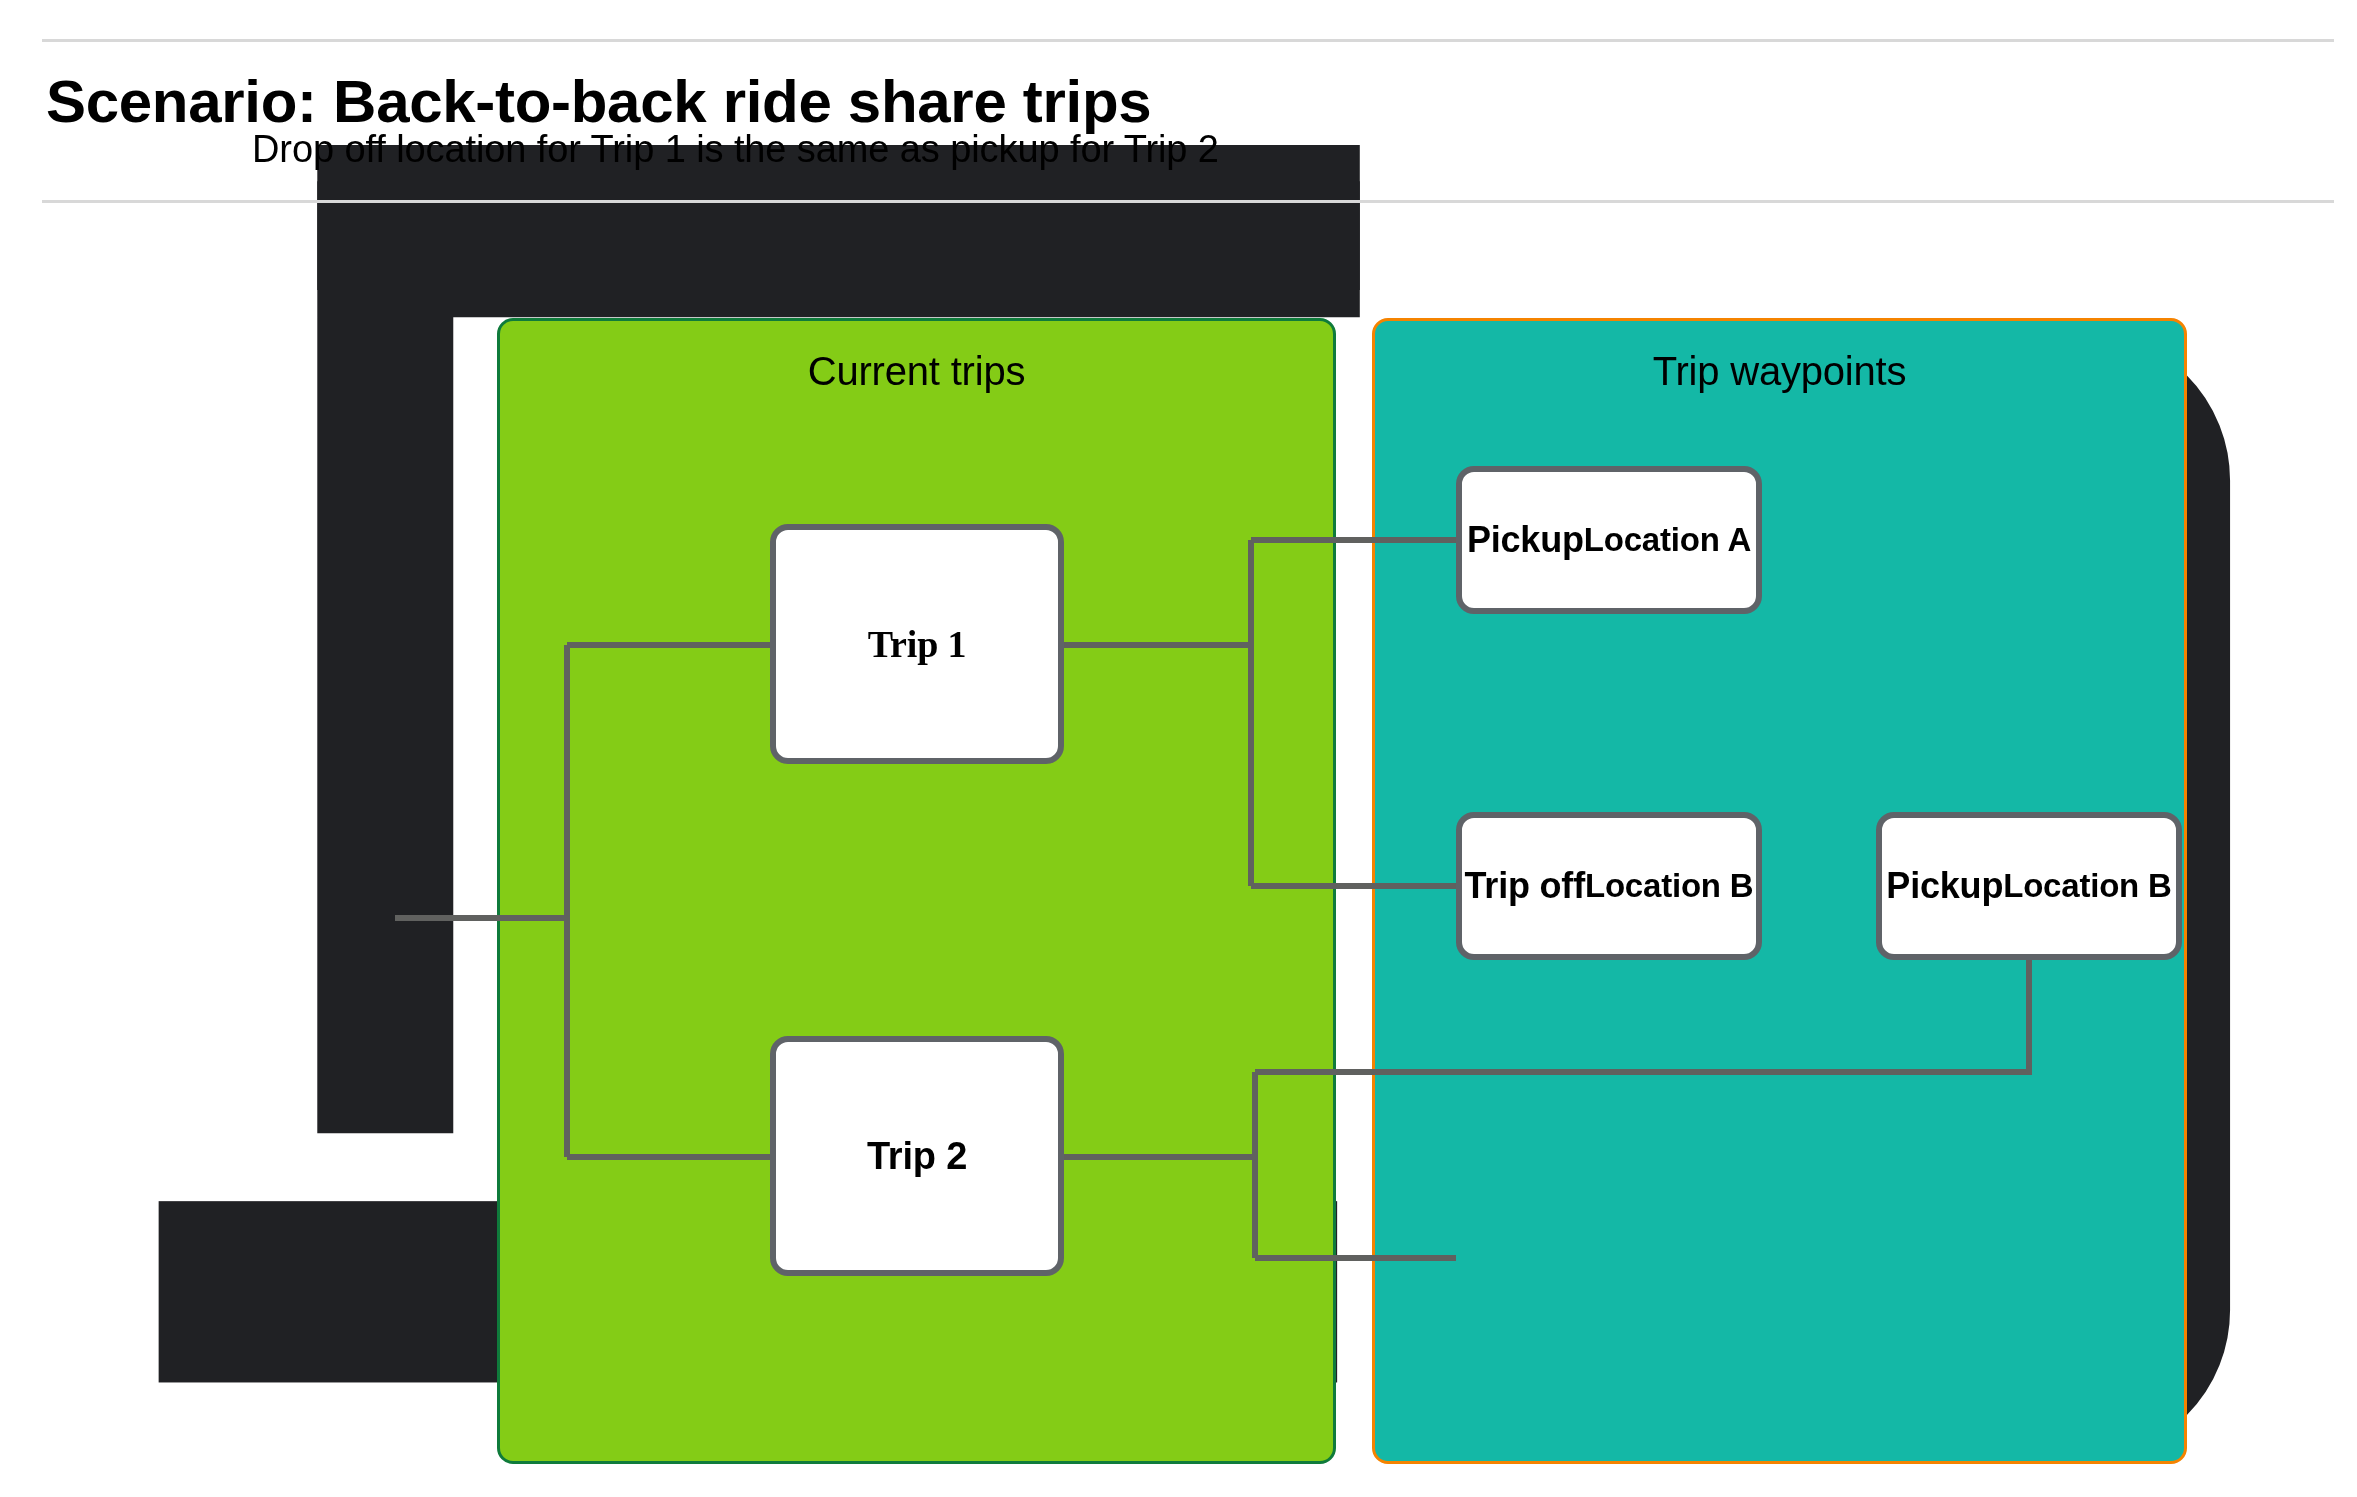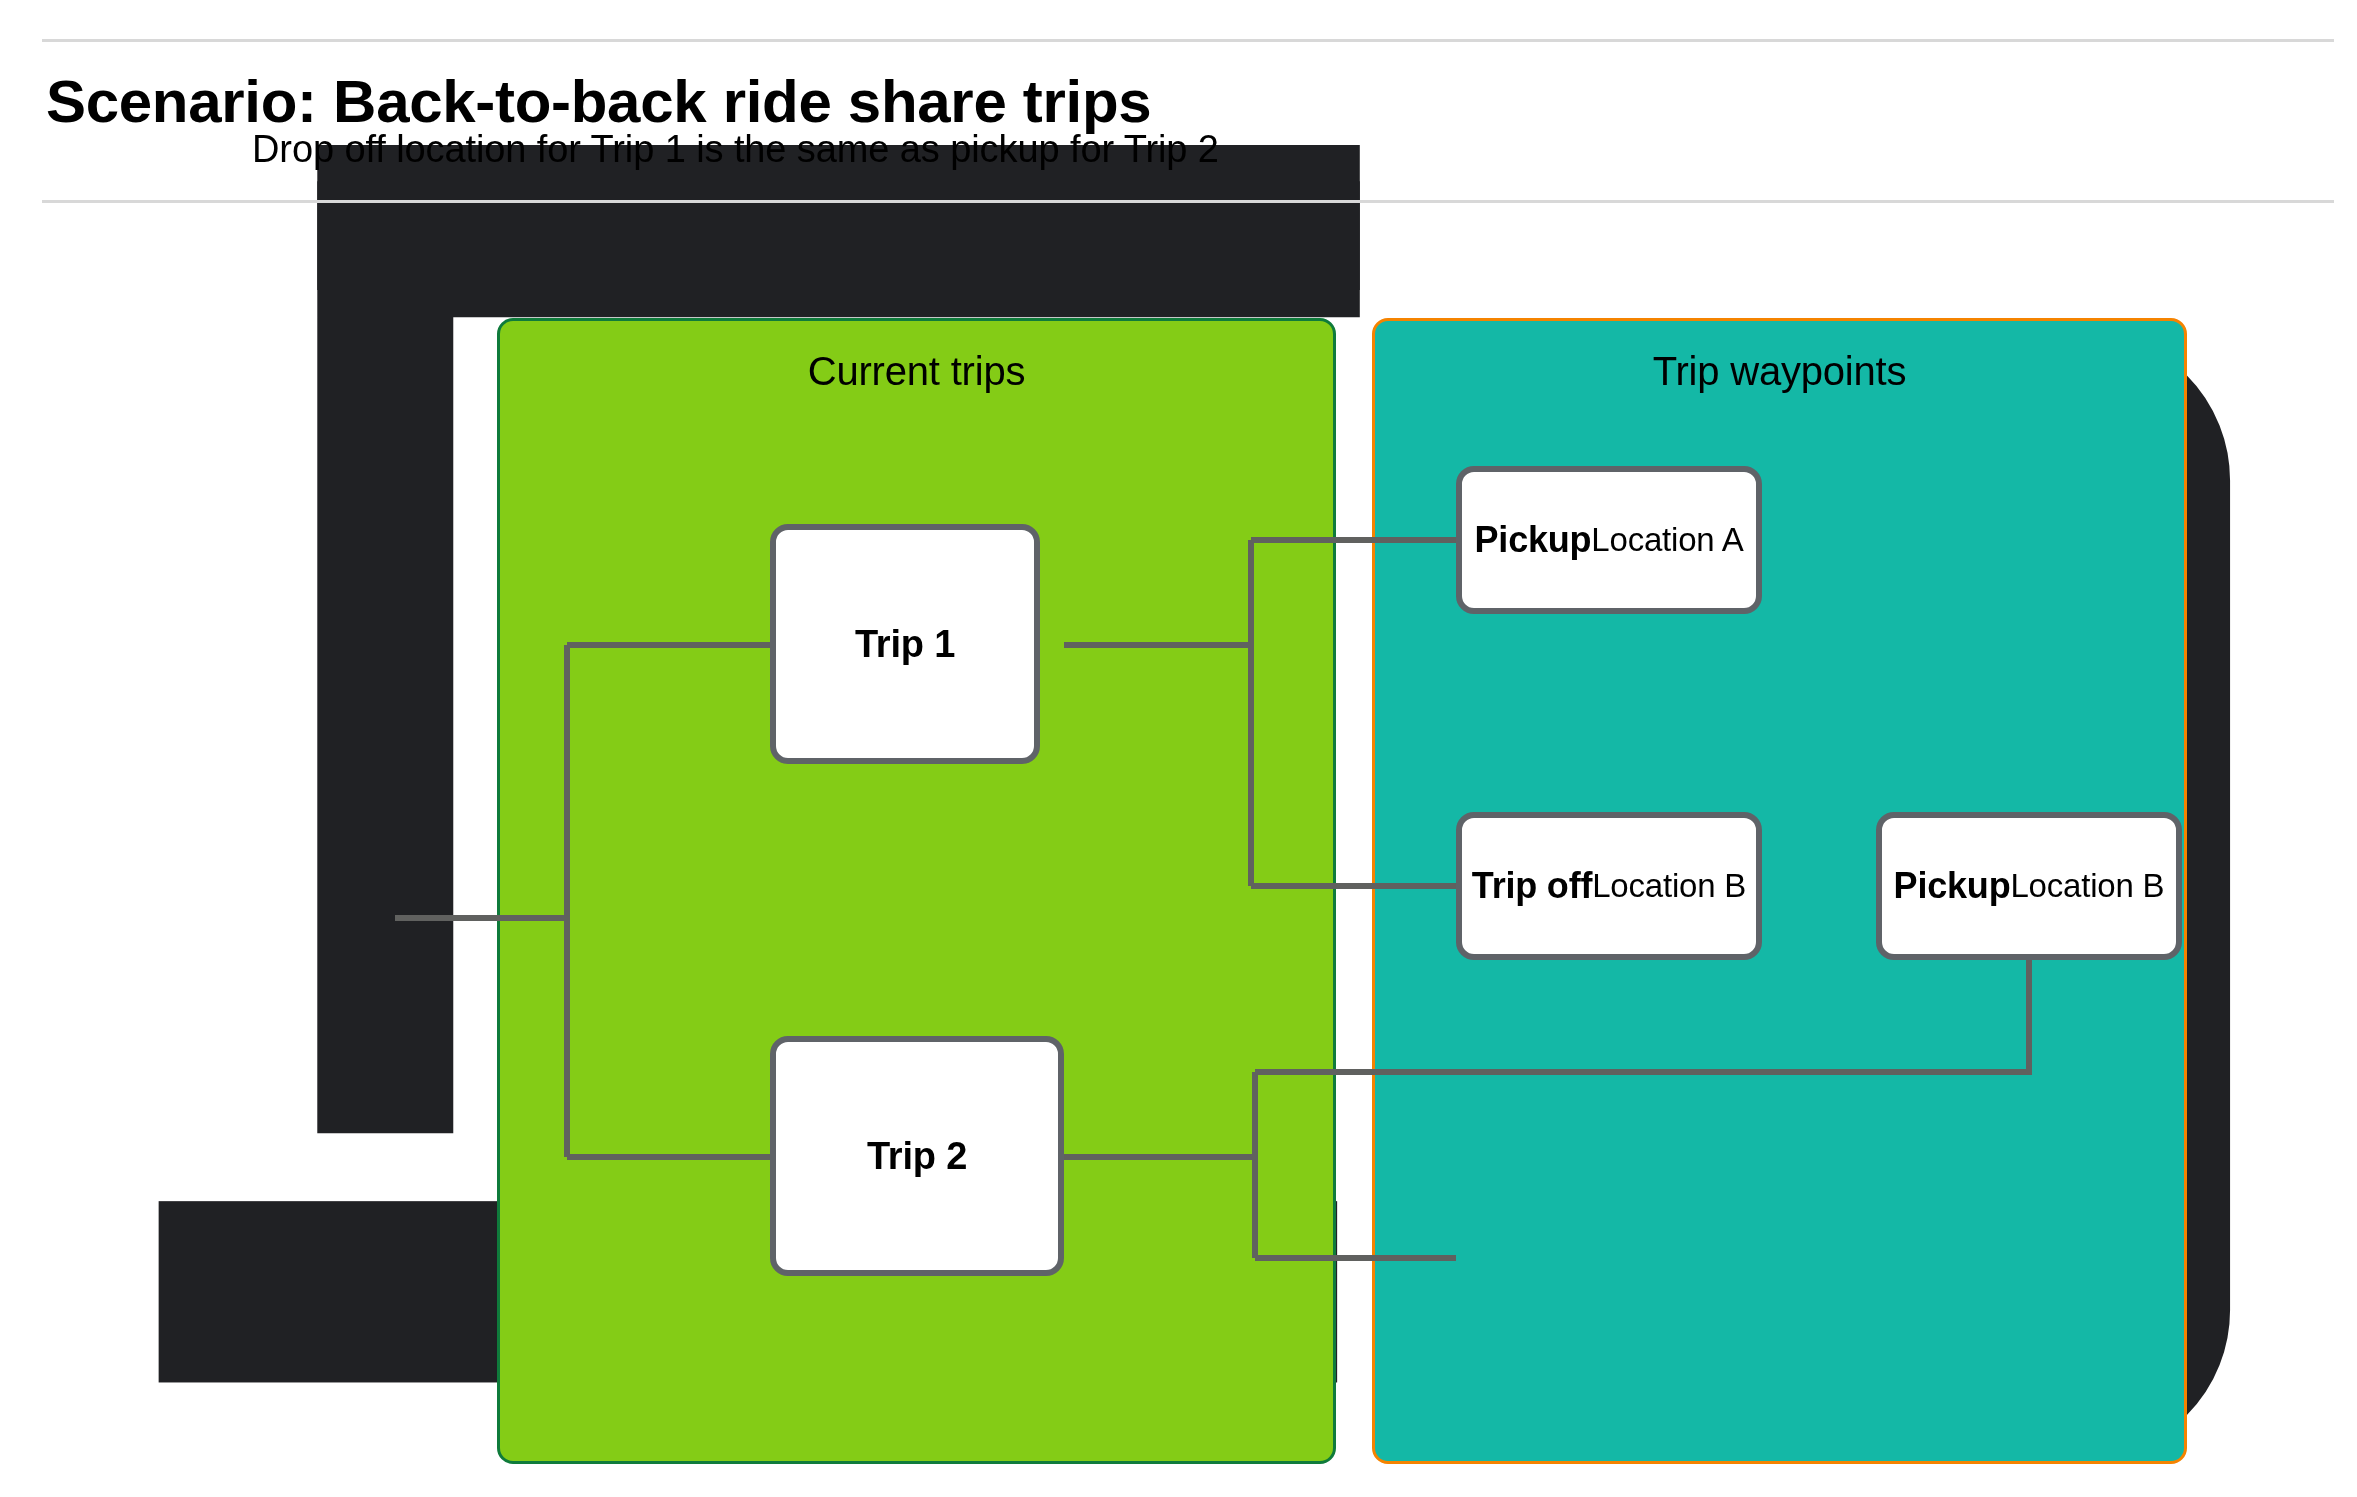--- a/index.html
+++ b/index.html
@@ -118,30 +118,30 @@
   }
   .node-title {
     font-size: 36px;
     font-weight: bold;
     color: #000000;
     line-height: 1.18;
     letter-spacing: -0.2px;
   }
   .node-sub {
     font-size: 33px;
-    font-weight: normal;
+    font-weight: bold;
     color: #000000;
     line-height: 1.18;
     letter-spacing: -0.2px;
   }
   .trip-node .node-title {
     font-size: 38px;
   }
 
-  #node-trip-1 { left: 770px; top: 524px; width: 270px; height: 240px; }
+  #node-trip-1 { left: 770px; top: 524px; width: 294px; height: 240px; font-family: Liberation Serif, serif; }
   #node-trip-2 { left: 770px; top: 1036px; width: 294px; height: 240px; }
 
   #node-pickup-a   { left: 1456px; top: 466px;  width: 306px; height: 148px; }
   #node-dropoff-b  { left: 1456px; top: 812px;  width: 306px; height: 148px; }
   #node-pickup-b   { left: 1876px; top: 812px;  width: 306px; height: 148px; }</style>
 </head>
 <body>
 
 <div id="header-rule-top"></div>
 <div id="scenario-title">Scenario: Back-to-back ride share trips</div>

